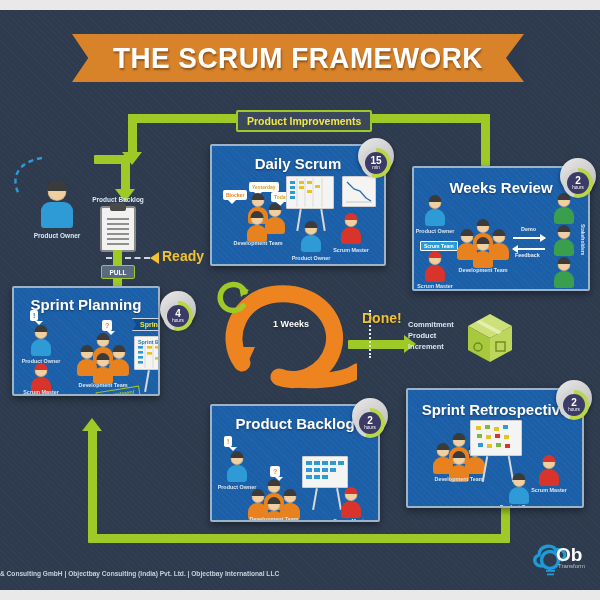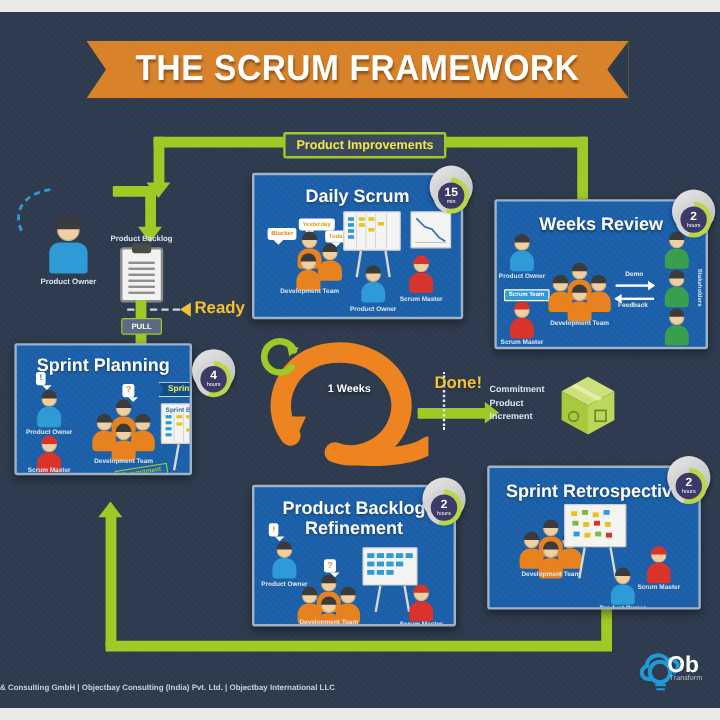--- a/index.html
+++ b/index.html
@@ -541,21 +541,20 @@
     <polygon points="4,16 26,4 48,16 26,28" fill="#cde07a"></polygon>
     <polygon points="4,16 26,28 26,52 4,40" fill="#a8c93e"></polygon>
     <polygon points="26,28 48,16 48,40 26,52" fill="#bdd65c"></polygon>
     <polygon points="16,10 38,22 34,24 12,12" fill="#e3efad"></polygon>
     <circle cx="14" cy="37" r="4" fill="none" stroke="#6d8a20" stroke-width="1.4"></circle>
     <rect x="32" y="32" width="9" height="9" fill="none" stroke="#6d8a20" stroke-width="1.4"></rect>
   </svg>
 
   <div class="panel" style="left:210px;top:394px;width:170px;height:118px;">
     <div class="ptitle" style="top:9px;">Product Backlog</div>
-    <div class="ptitle" style="top:26px;">Refinement</div>
 
     <div class="bubble" style="left:12px;top:30px;font-size:7px;color:#e8821e;">!</div>
     <div class="person p-blue" style="left:14px;top:46px;">
       <div class="head"></div>
         <div class="hair"></div>
         <div class="body"></div>
       </div>
     <div class="rolelbl" style="left:25px;top:78px;">Product Owner</div>
 
     <div class="bubble" style="left:58px;top:60px;font-size:7px;color:#e8821e;">?</div>

